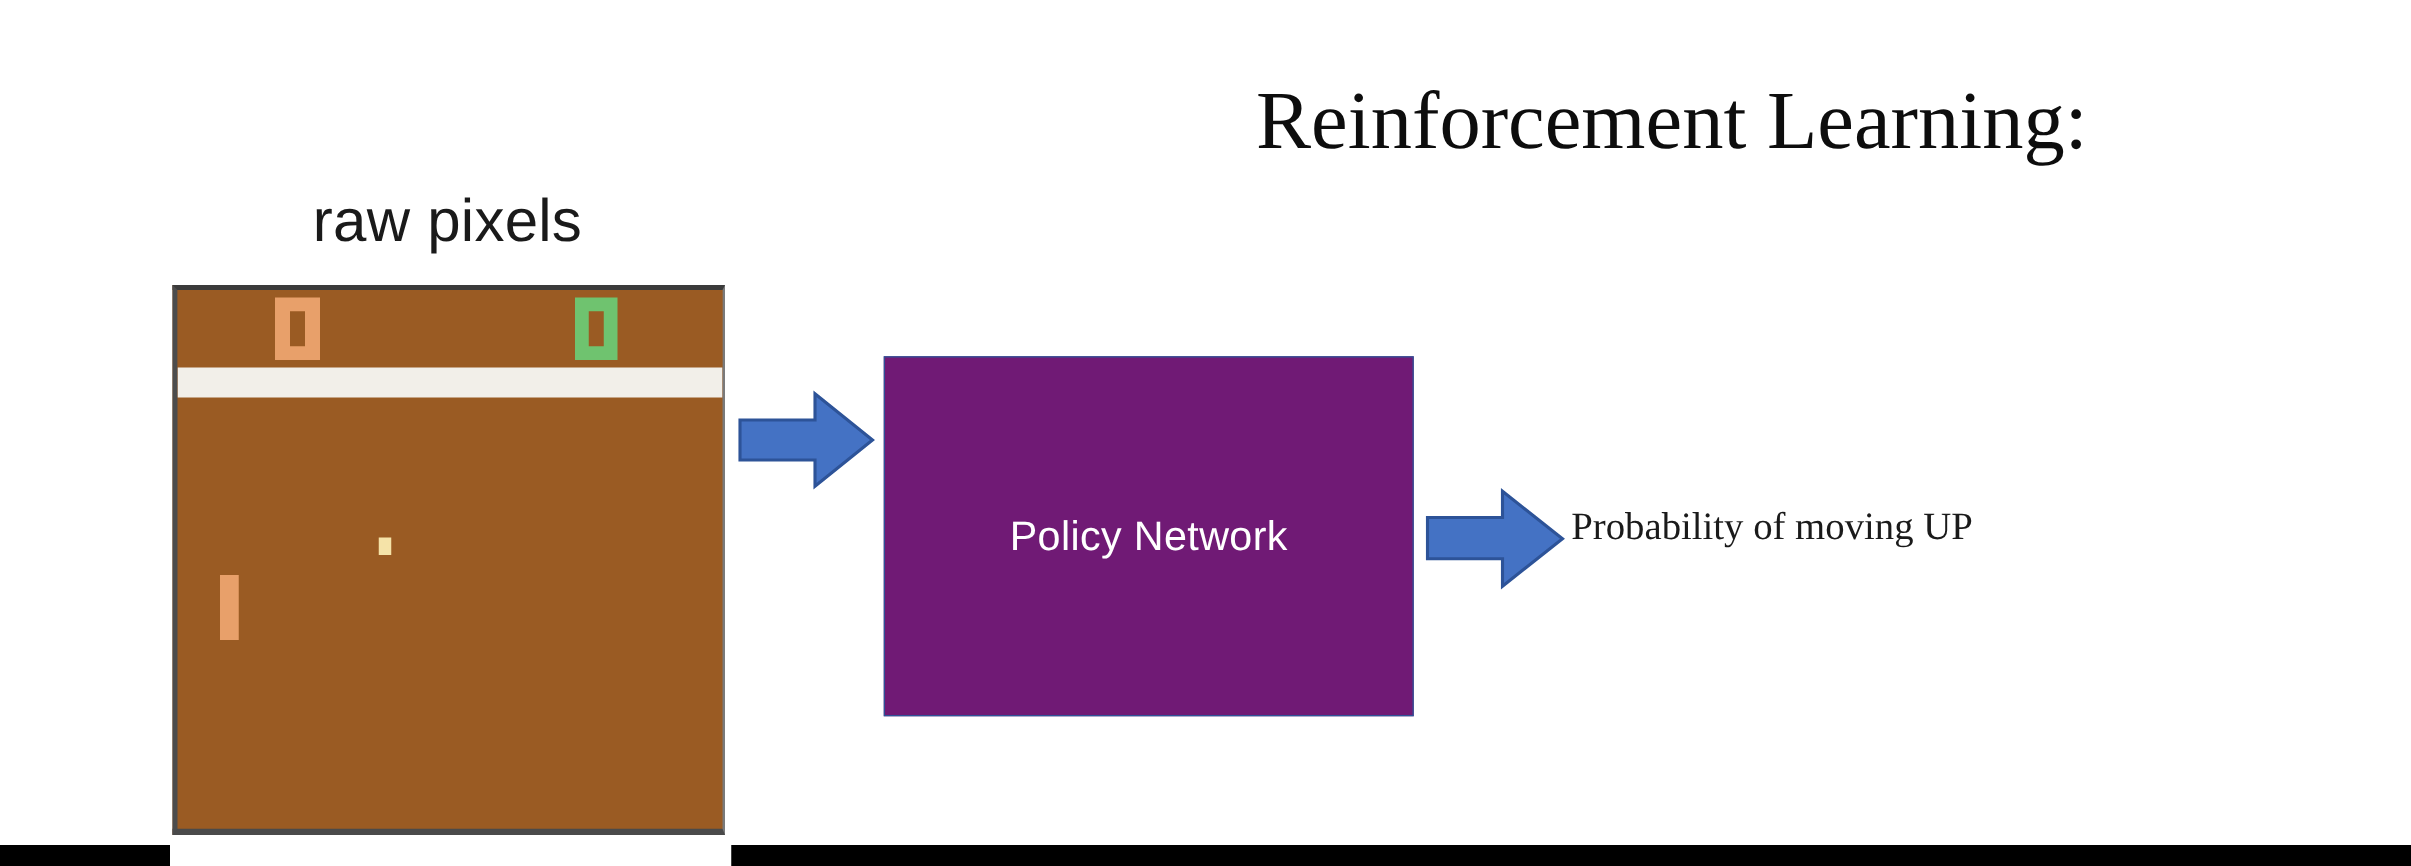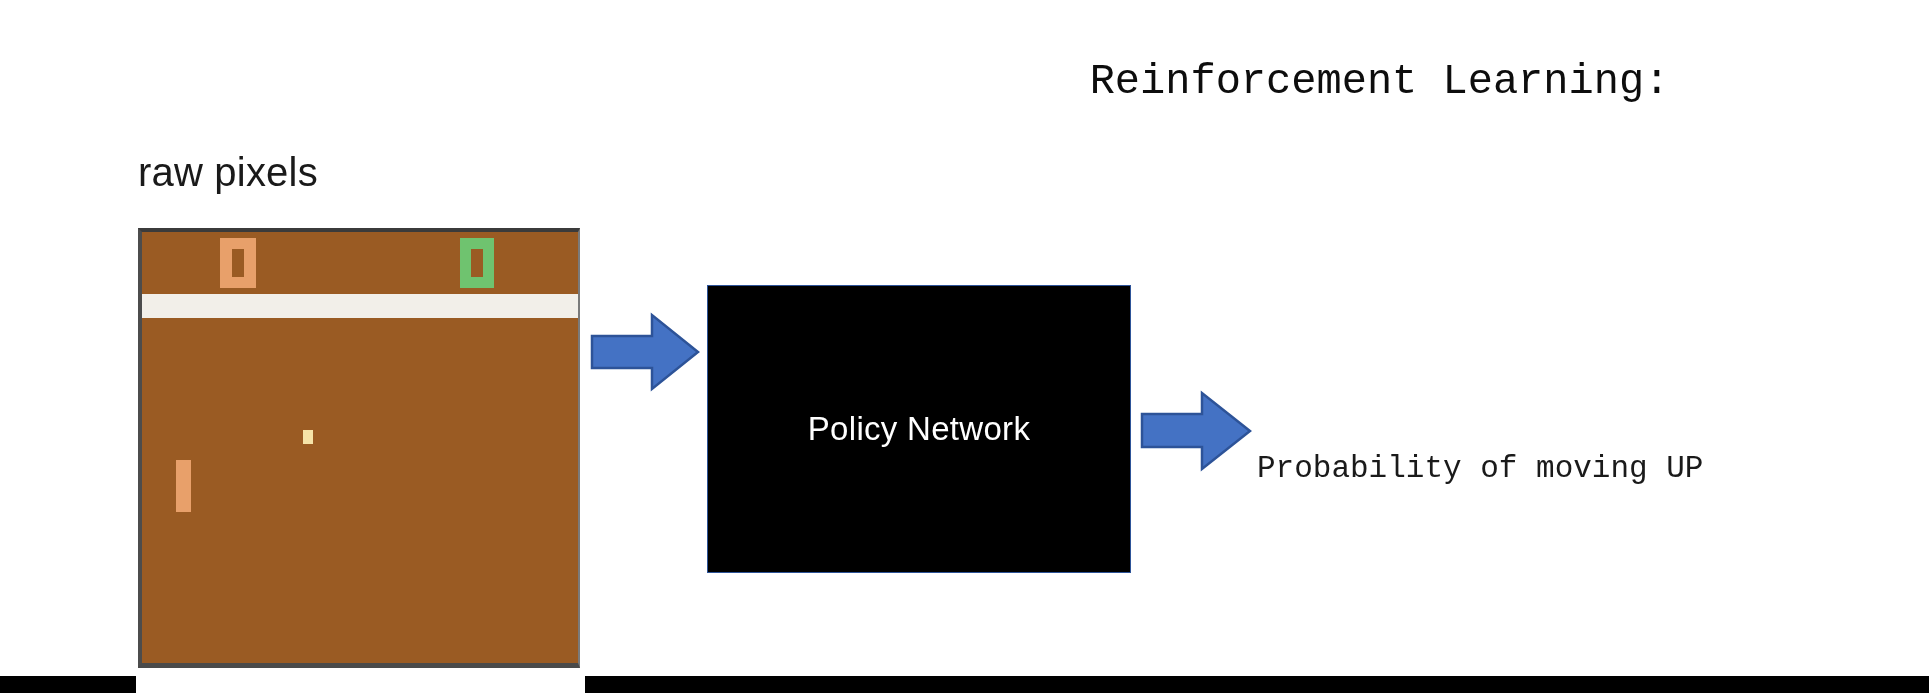--- a/index.html
+++ b/index.html
@@ -5,22 +5,22 @@
   html,body{margin:0;padding:0;background:#fff;}
   body{
     width:1929px;height:693px;position:relative;overflow:hidden;
     font-family:"Liberation Sans",sans-serif;
     background:#ffffff;
   }
 
   
   #raw-pixels-label{
     position:absolute;left:138px;top:150px;width:440px;
-    text-align:left;
-    font-size:40px;color:#1a1a1a;
+    text-align:center;
+    font-size:48px;color:#1a1a1a;
     font-family:"Liberation Sans",sans-serif;
     letter-spacing:.2px;
     white-space:nowrap;
   }
 
   
   #pong-screen{
     position:absolute;left:138px;top:228px;width:442px;height:440px;
     background:#9a5b23;
     border-left:4px solid #4c4c4c;
@@ -65,47 +65,46 @@
 
   
   .block-arrow{
     position:absolute;
     filter:drop-shadow(0 0 0 rgba(0,0,0,0));
   }
 
   
   #policy-network-box{
     position:absolute;left:707px;top:285px;width:424px;height:288px;
-    background:#000000;
+    background:#701a75;
     border:1px solid #2d5398;
     box-sizing:border-box;
     display:flex;align-items:center;justify-content:center;
   }
   #policy-network-label{
     color:#ffffff;font-size:33px;
     font-family:"Liberation Sans",sans-serif;
     letter-spacing:.3px;white-space:nowrap;
   }
 
   
   #output-label{
     position:absolute;left:1257px;top:403px;
     font-size:31px;color:#1a1a1a;
-    font-family:Liberation Mono, monospace;
+    font-family:Liberation Serif, serif;
     white-space:nowrap;
-    margin-top:48px;
   }
 
   
   #title-block{
-    position:absolute;left:830px;top:58px;width:1099px;
+    position:absolute;left:788px;top:58px;width:1099px;
     text-align:center;
-    font-size:42px;line-height:1.18;
+    font-size:66px;line-height:1.18;
     color:#0d0d0d;
-    font-family:Liberation Mono, monospace;
+    font-family:Liberation Serif, serif;
     white-space:nowrap;
   }
   #title-block div{white-space:nowrap;}
 
   
   #black-bar-left{
     position:absolute;left:0px;top:676px;width:136px;height:17px;background:#000;
   }
   #black-bar-right{
     position:absolute;left:585px;top:676px;width:1344px;height:17px;background:#000;

